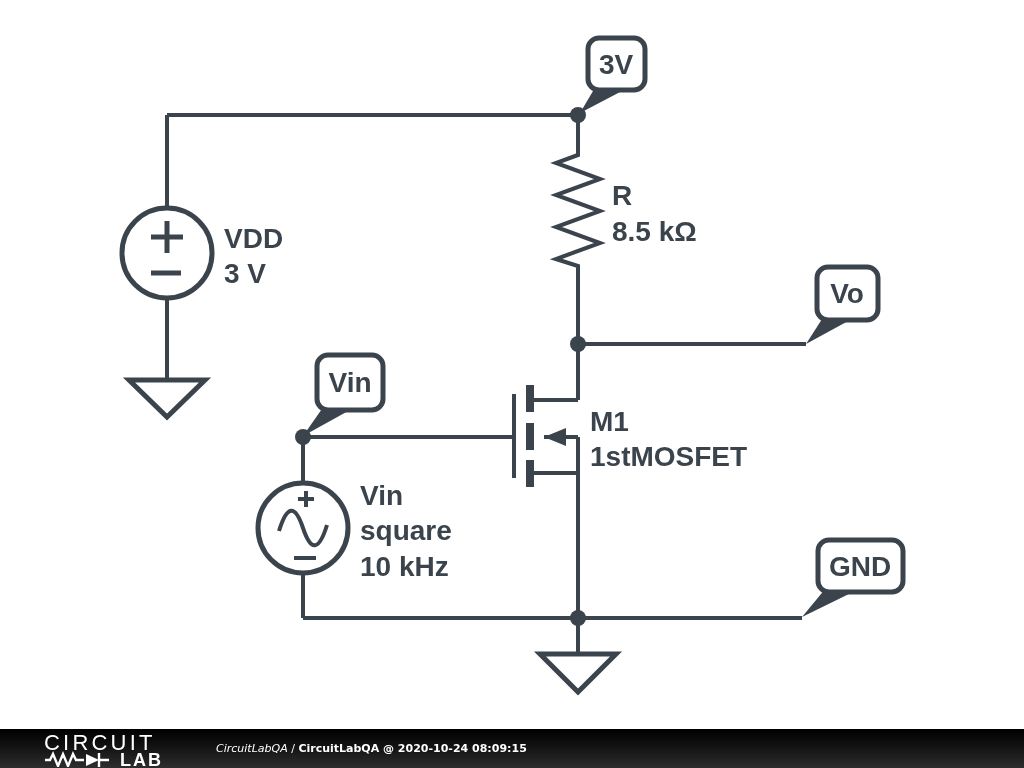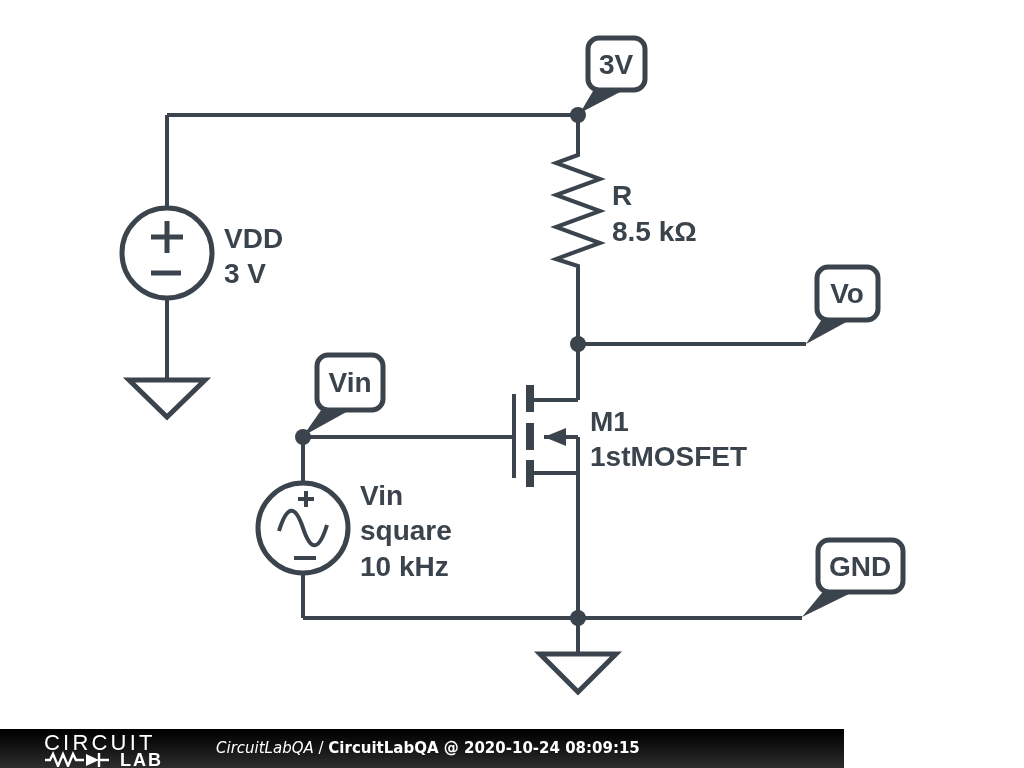--- a/index.html
+++ b/index.html
@@ -17,30 +17,30 @@
   
   .wire{stroke:var(--color-stroke);stroke-width:4;fill:none;stroke-linecap:butt;}
   .sym{stroke:var(--color-stroke);stroke-width:5;fill:none;stroke-linejoin:miter;}
   .sym-thin{stroke:var(--color-stroke);stroke-width:4;fill:none;}
   .fillc{fill:var(--color-stroke);stroke:none;}
   .callout-box{fill:#ffffff;stroke:var(--color-stroke);stroke-width:5;}
   .lbl{fill:var(--color-stroke);font-family:"Liberation Sans",sans-serif;font-weight:bold;font-size:28px;}
   .lbl-c{text-anchor:middle;}
   
   .footer{
-    position:absolute;left:0;top:729px;width:844px;height:39px;
+    position:absolute;left:0;top:729px;width:1024px;height:39px;
     background:linear-gradient(180deg,#000000 0%,#121212 45%,#2e2e2e 100%);
     display:flex;align-items:center;color:var(--color-footer_text);text-align:right;
   }
   .logo{margin-left:44px;flex:0 0 auto;}
   .logo-circuit{fill:#ffffff;font-family:"Liberation Sans",sans-serif;font-size:22px;font-weight:normal;letter-spacing:3.2px;}
   .logo-lab{fill:#ffffff;font-family:"Liberation Sans",sans-serif;font-size:18px;font-weight:bold;letter-spacing:2px;}
   .logo-line{stroke:#ffffff;stroke-width:2.4;fill:none;stroke-linejoin:miter;}
   .footer-text{
-    margin-left:40px;font-family:"DejaVu Sans",sans-serif;font-size:15px;line-height:17px;
+    margin-left:40px;font-family:"DejaVu Sans",sans-serif;font-size:11px;line-height:17px;
   }
   .footer-text .it{font-style:italic;}
   .footer-text .bd{font-weight:bold;}
   .footer-text .sep{white-space:pre;}
 </style>
 </head>
 <body>
 
 <div class="page">
 

